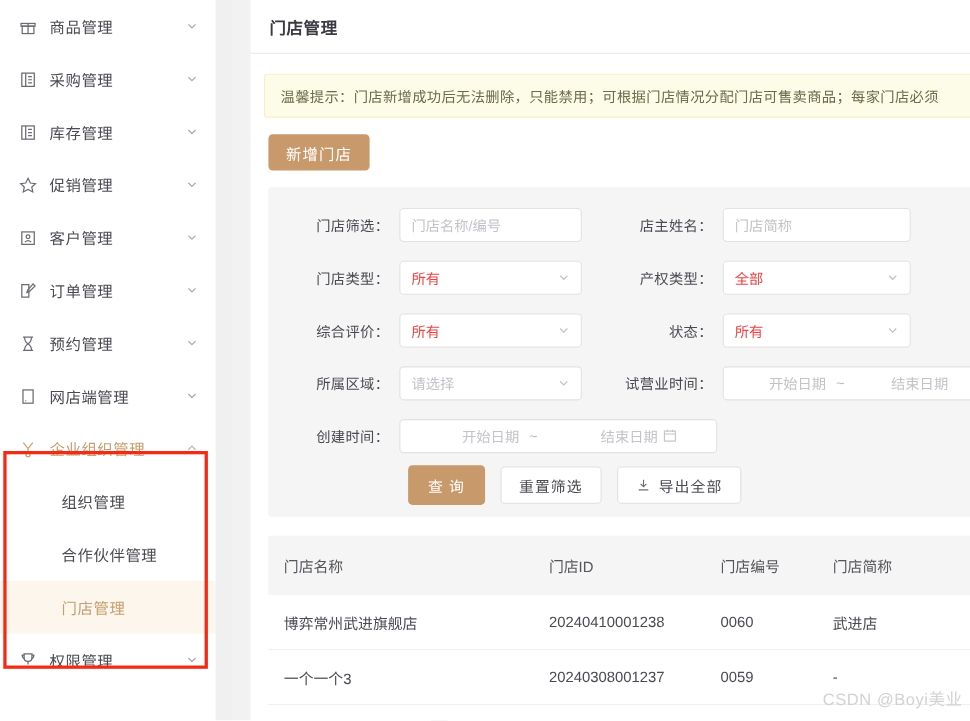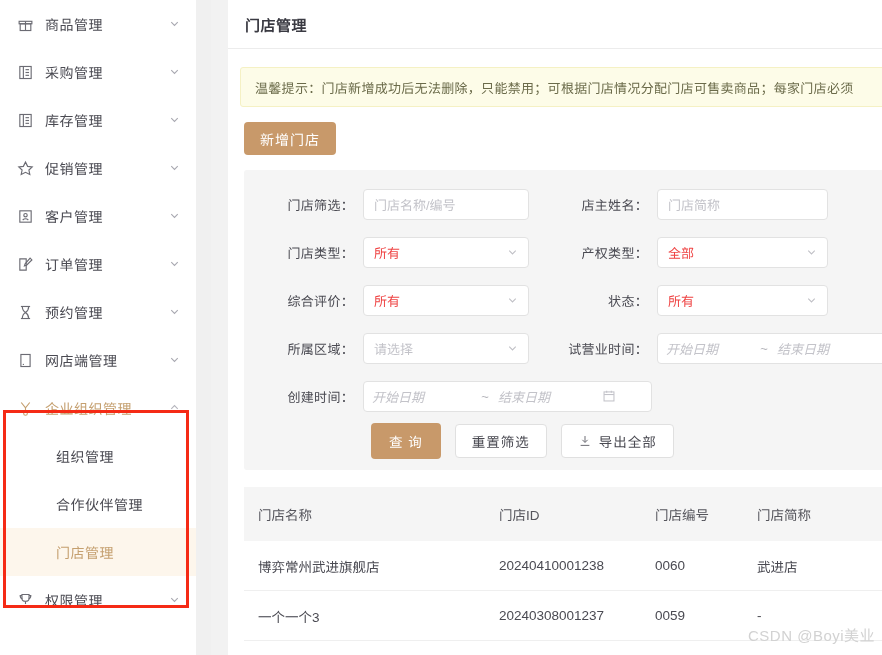--- a/index.html
+++ b/index.html
@@ -190,23 +190,22 @@
     display: flex; align-items: center;
     height: 31px;
     background: #ffffff;
     border: 1px solid #e2e2e2;
     border-radius: 4px;
     font-size: 13px;
     padding: 0 8px;
   }
   .daterange .dpart {
     color: #c3c3c9;
-    text-align: left;
+    text-align: right;
     width: 85px;
-    font-style: italic;
   }
   .daterange .dtilde {
     color: #b5b5bb; width: 26px; text-align: center;
   }
   .daterange .cal-ico {
     color: #c3c3c9; margin-left: 4px;
     display: flex; align-items: center;
   }
   .daterange .cal-ico svg { display: block; }
 

